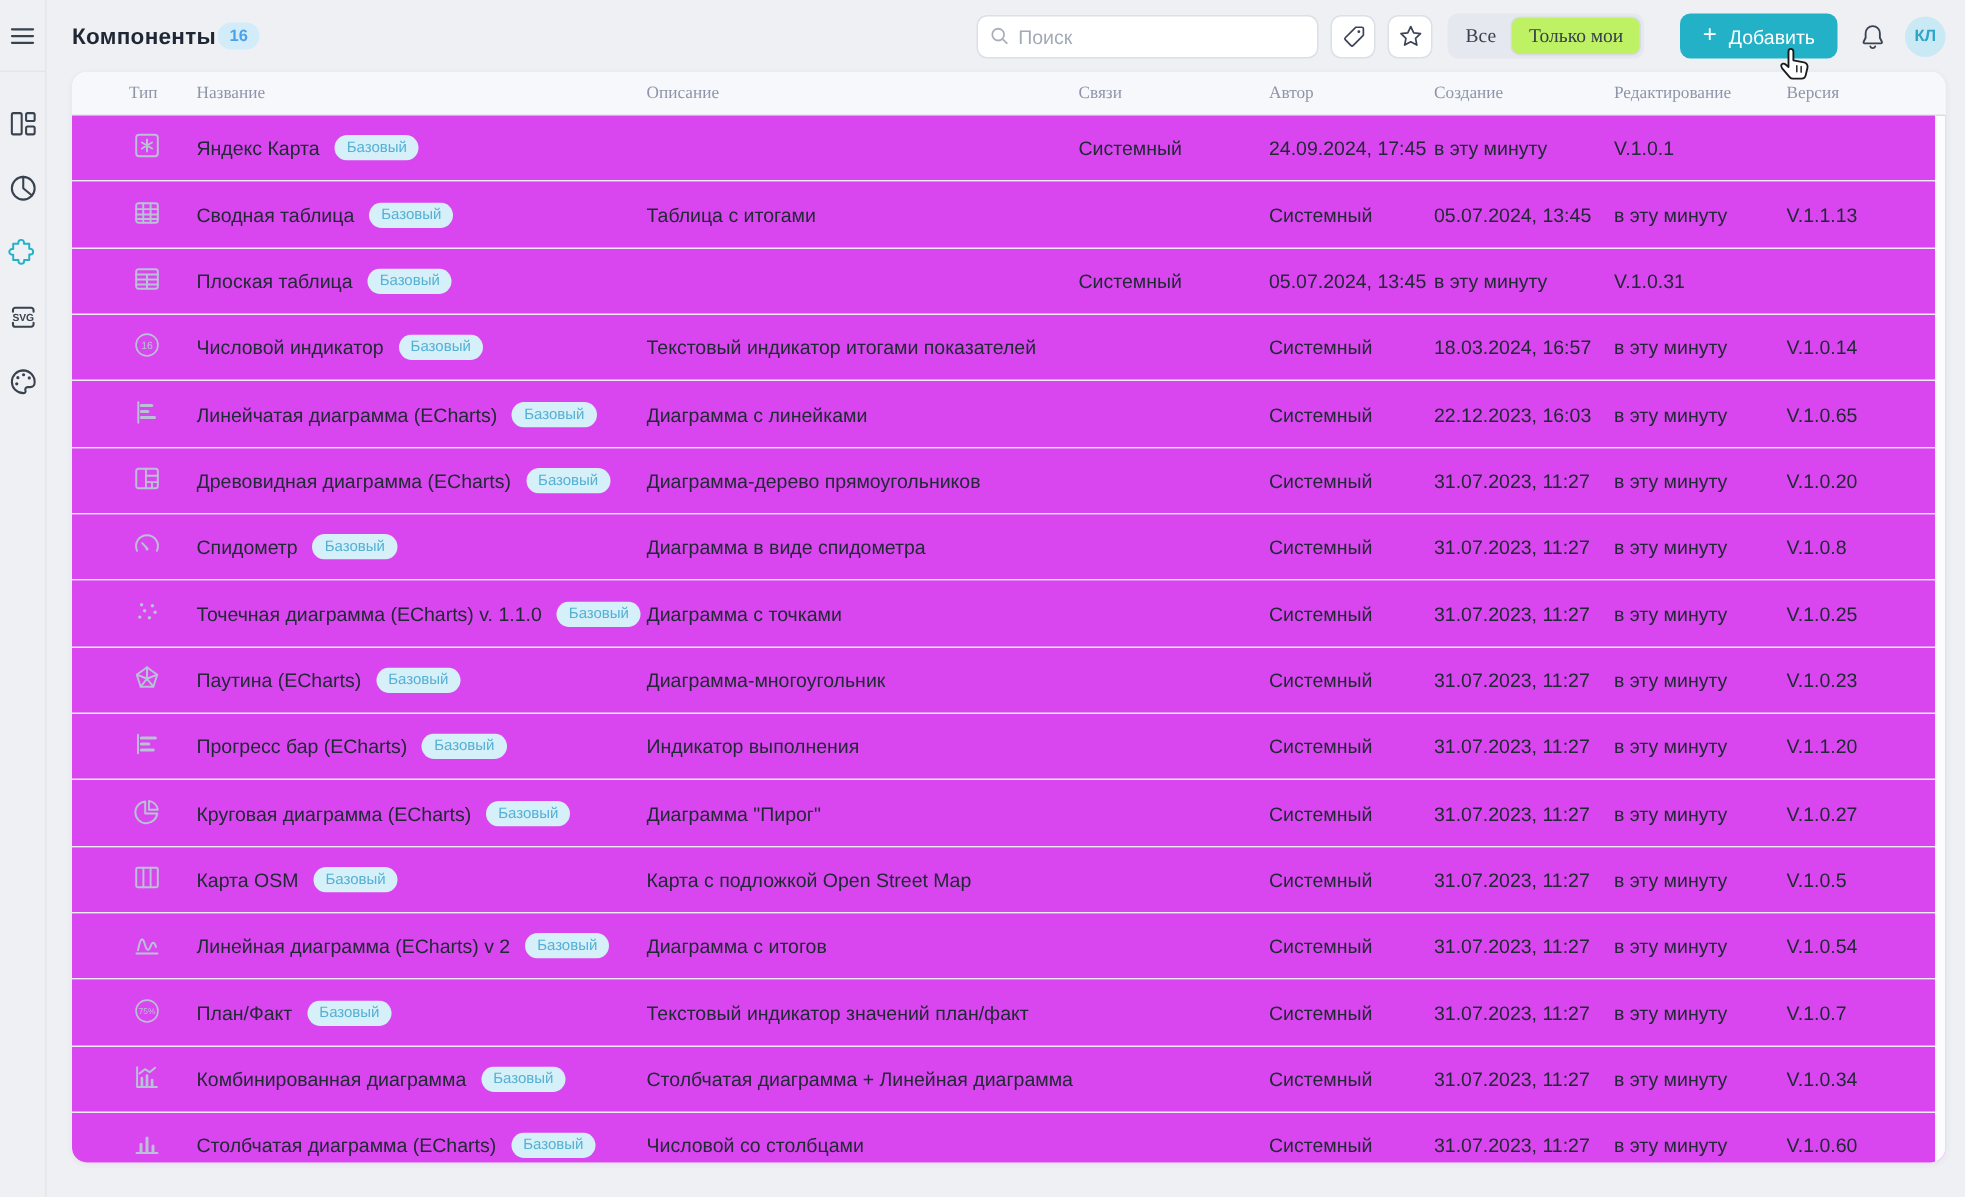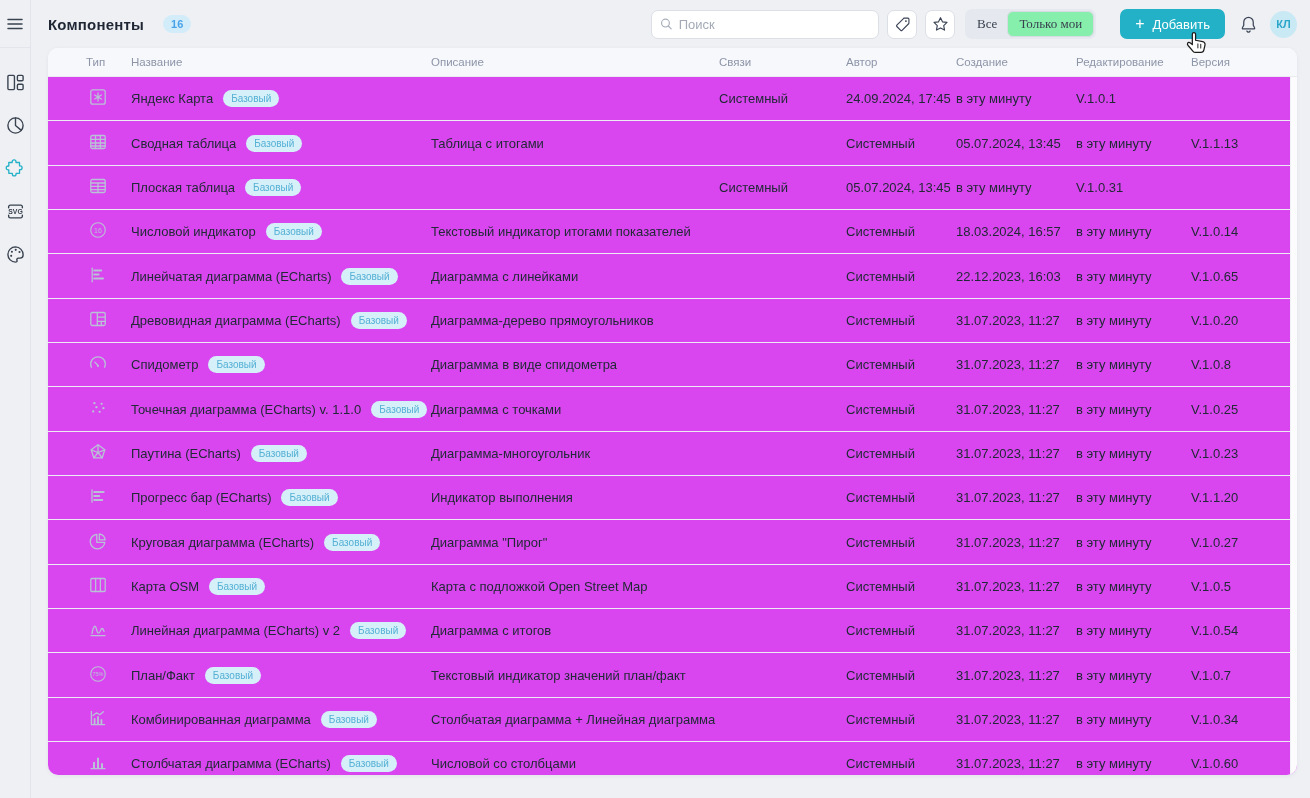--- a/index.html
+++ b/index.html
@@ -19,40 +19,40 @@
   }
   .burger{ background:none;border:none; margin-top:13px; cursor:pointer; height:22px; display:flex;align-items:center;}
   .sb-sep{ width:31px; height:1px; background:#e2e5ec; margin-top:12px; }
   .sb-items{ display:flex; flex-direction:column; align-items:center; gap:21px; margin-top:23px; }
   .sb-btn{ background:none; border:none; cursor:pointer; width:22px; height:22px; display:flex; align-items:center; justify-content:center; }
   .sb-btn svg{ stroke:#39424f; }
   .sb-btn.active svg{ stroke:var(--accent); }
   
   .main{ margin-left:32px; }
   .topbar{ height:48px; display:flex; align-items:center; justify-content:space-between; padding:0 13px 0 16px; }
-  .title-wrap{ display:flex; align-items:center; gap:19px; }
+  .title-wrap{ display:flex; align-items:center; gap:1px; }
   .page-title{ font-size:15px; font-weight:700; color:#1f2734; letter-spacing:.2px;}
   .count-badge{
     background:var(--countBg); color:var(--countText);
     font-size:11px; font-weight:700; padding:3px 8px; border-radius:10px;
   }
   .topbar-right{ display:flex; align-items:center; gap:8px; }
   .search{
     width:228px; height:29px; background:#fff; border:1px solid #dcdfe6; border-radius:7px;
     display:flex; align-items:center; padding:0 8px; gap:6px;
   }
   .search input{ border:none; outline:none; font-size:13px; width:100%; color:#222936; background:transparent; font-family:inherit;}
   .search input::placeholder{ color:#a3aab6; }
   .icon-btn{
     width:30px; height:29px; background:#fff; border:1px solid #dcdfe6; border-radius:7px;
     display:flex; align-items:center; justify-content:center; cursor:pointer;
   }
   .seg{ background:#e5e8ee; border-radius:7px; display:flex; align-items:center; padding:2px; height:30px; margin-left:2px;font-family:Liberation Serif, serif;}
   .seg button{ border:none; background:none; font-size:13px; color:#39414f; padding:4px 10px; cursor:pointer; font-family:inherit; border-radius:6px; white-space:nowrap;}
-  .seg button.selected{ background:#86efac; border:1px solid #d7dbe2; padding:4px 11px; }
+  .seg button.selected{ background:#bef264; border:1px solid #d7dbe2; padding:4px 11px; }
   .add-btn{
     margin-left:16px; height:30px; background:var(--accent); color:#fff; border:none; border-radius:7px;
     font-size:13px; padding:0 15px; display:flex; align-items:center; gap:8px; cursor:pointer; font-family:inherit;
   }
   .add-btn .plus{ font-size:16px; font-weight:400; line-height:1; margin-top:-1px;}
   .bell-btn{ background:none; border:none; cursor:pointer; margin-left:6px; display:flex; align-items:center;}
   .avatar{
     width:27px; height:27px; border-radius:50%; background:var(--avatarBg); color:var(--avatarText);
     font-size:11px; font-weight:700; display:flex; align-items:center; justify-content:center; margin-left:4px; cursor:pointer;
   }
@@ -60,21 +60,21 @@
   .card{
     margin:0 13px 0 16px; width:1249px; height:727px; background:#fff; border-radius:10px;
     box-shadow:0 1px 4px rgba(40,50,80,.07); overflow:hidden; position:relative;
   }
   .thead, .trow{
     display:grid;
     grid-template-columns:83px 300px 288px 127px 110px 120px 115px 1fr;
     align-items:center;
   }
   .thead{ height:29px; background:#f7f8fb; border-bottom:1px solid #e9ebf1; }
-  .th{ font-size:11.5px; color:#8d95a9; }
+  .th{ font-size:11.5px; color:#8d95a9;font-family:Liberation Serif, serif; }
   .th:first-child{ padding-left:38px; }
   .trow{ height:44.35px; border-bottom:1px solid #ecedf2; cursor:pointer; background:#d946ef;}
   .cell{ font-size:13px; color:#222936; overflow:hidden; white-space:nowrap; }
   .cell.icon{ padding-left:40px; display:flex; align-items:center; }
   .cell.icon svg{ stroke:var(--iconMuted); }
   .cell.icon svg text{ fill:var(--iconMuted); stroke:none; }
   .cell.name{ display:flex; align-items:center; gap:10px; }
   .pill{
     background:var(--badgeBg); color:var(--badgeText);
     font-size:10px; padding:3px 8px; border-radius:9px; flex:none;

